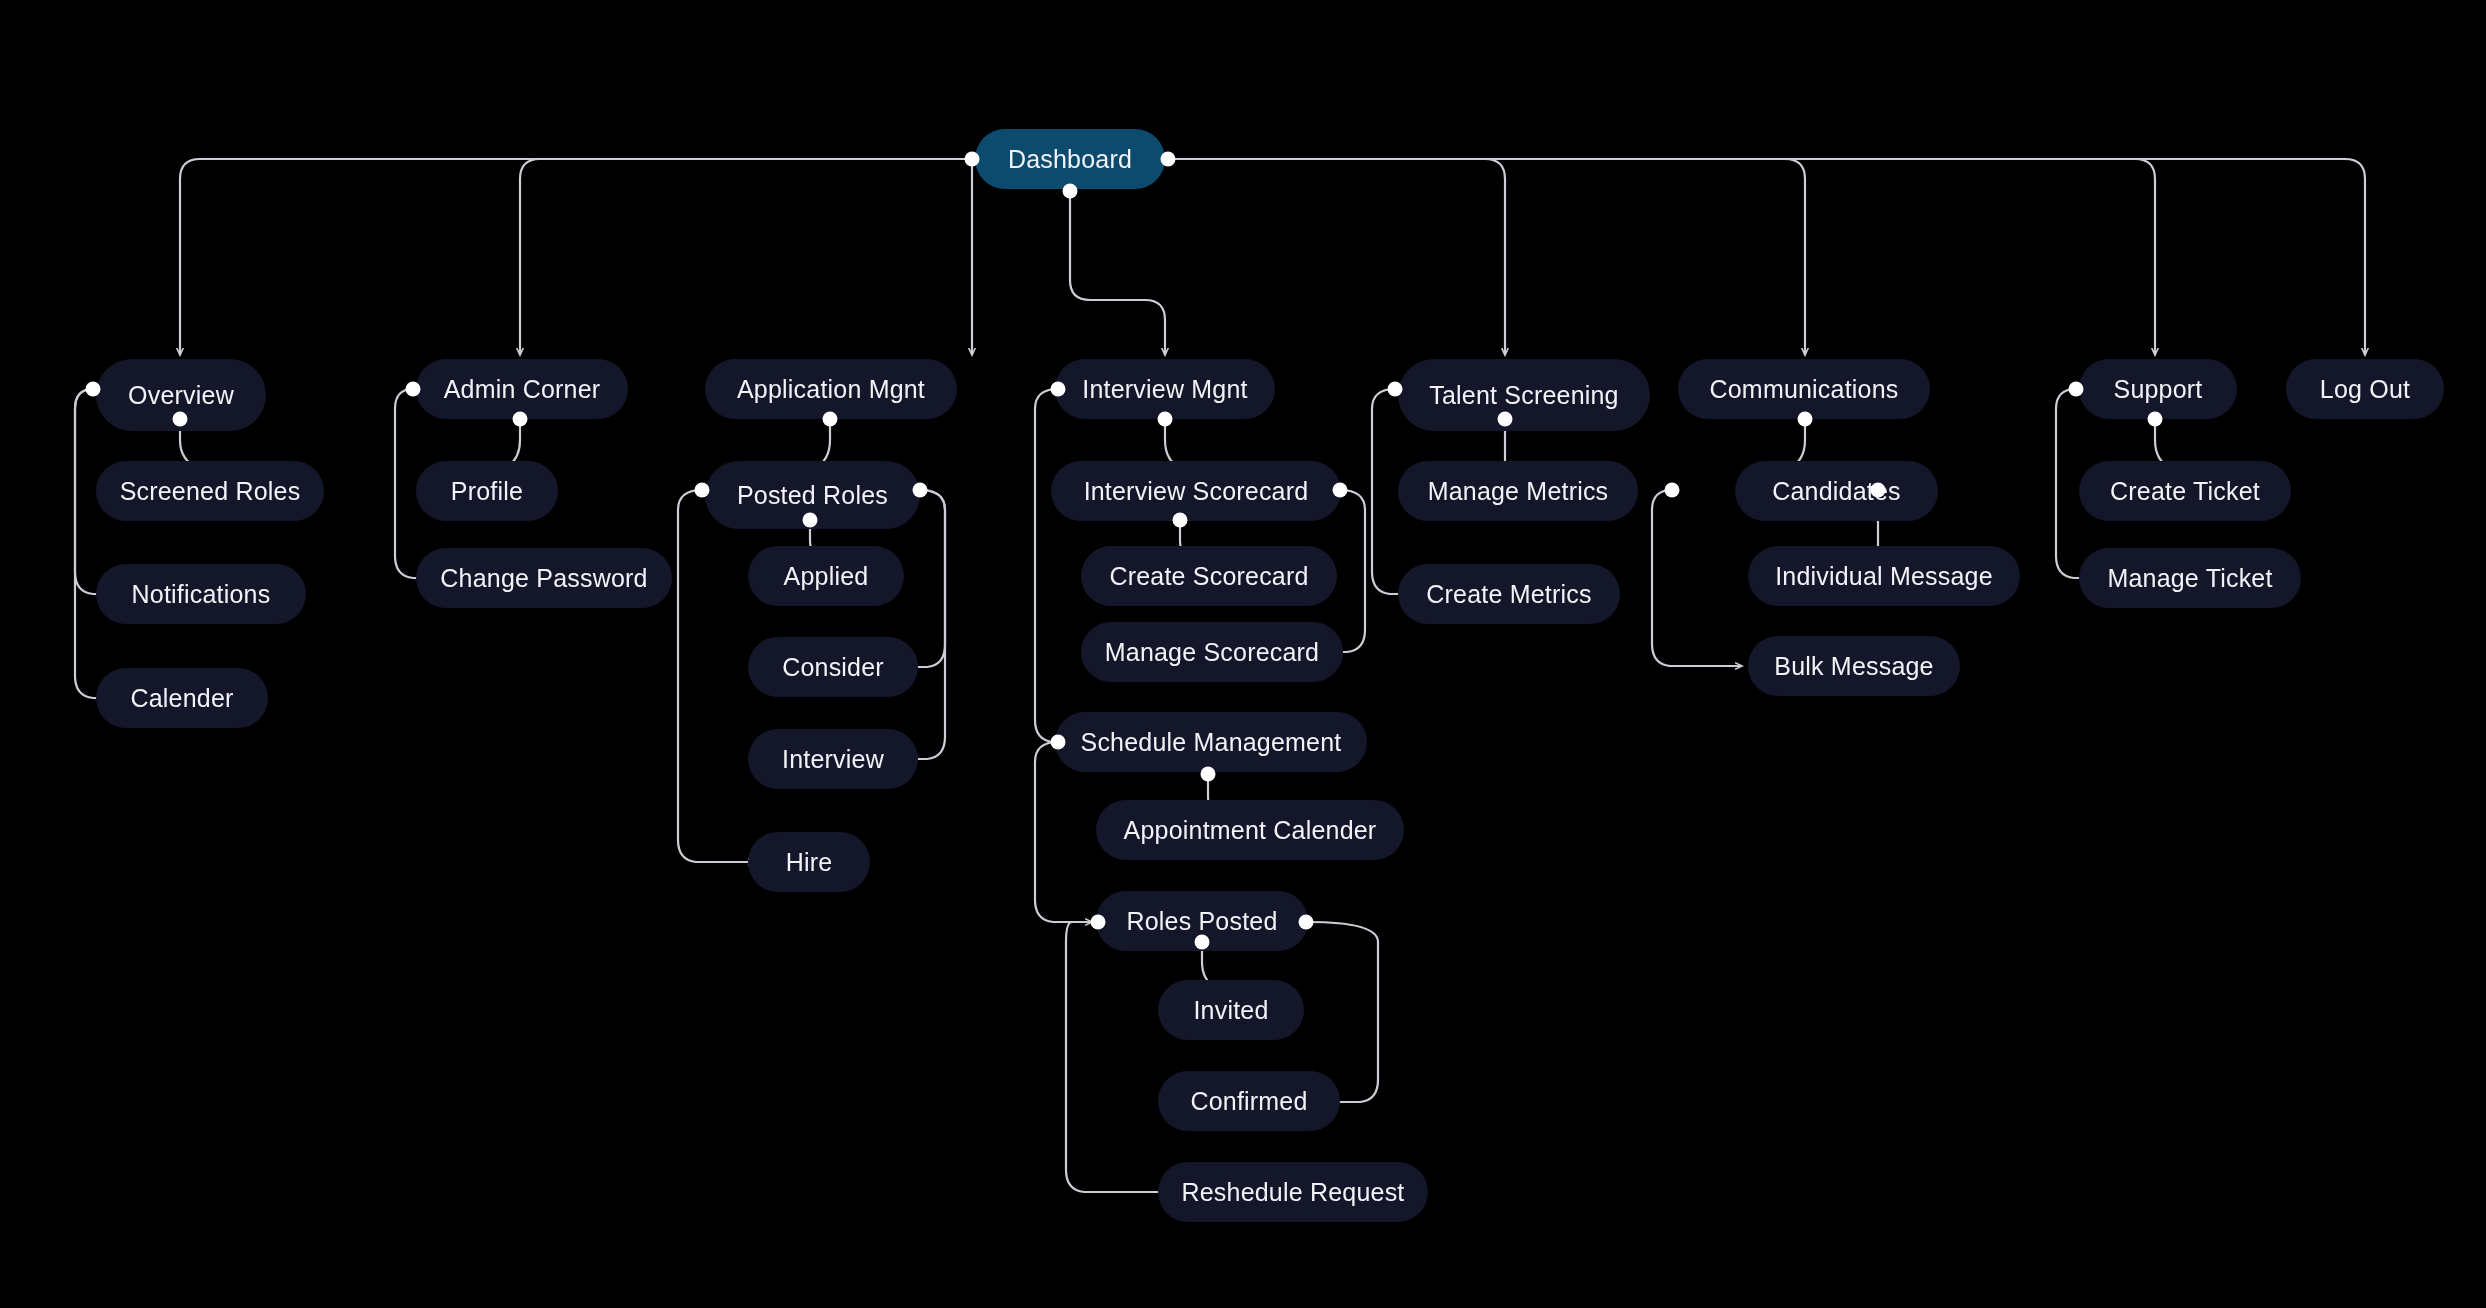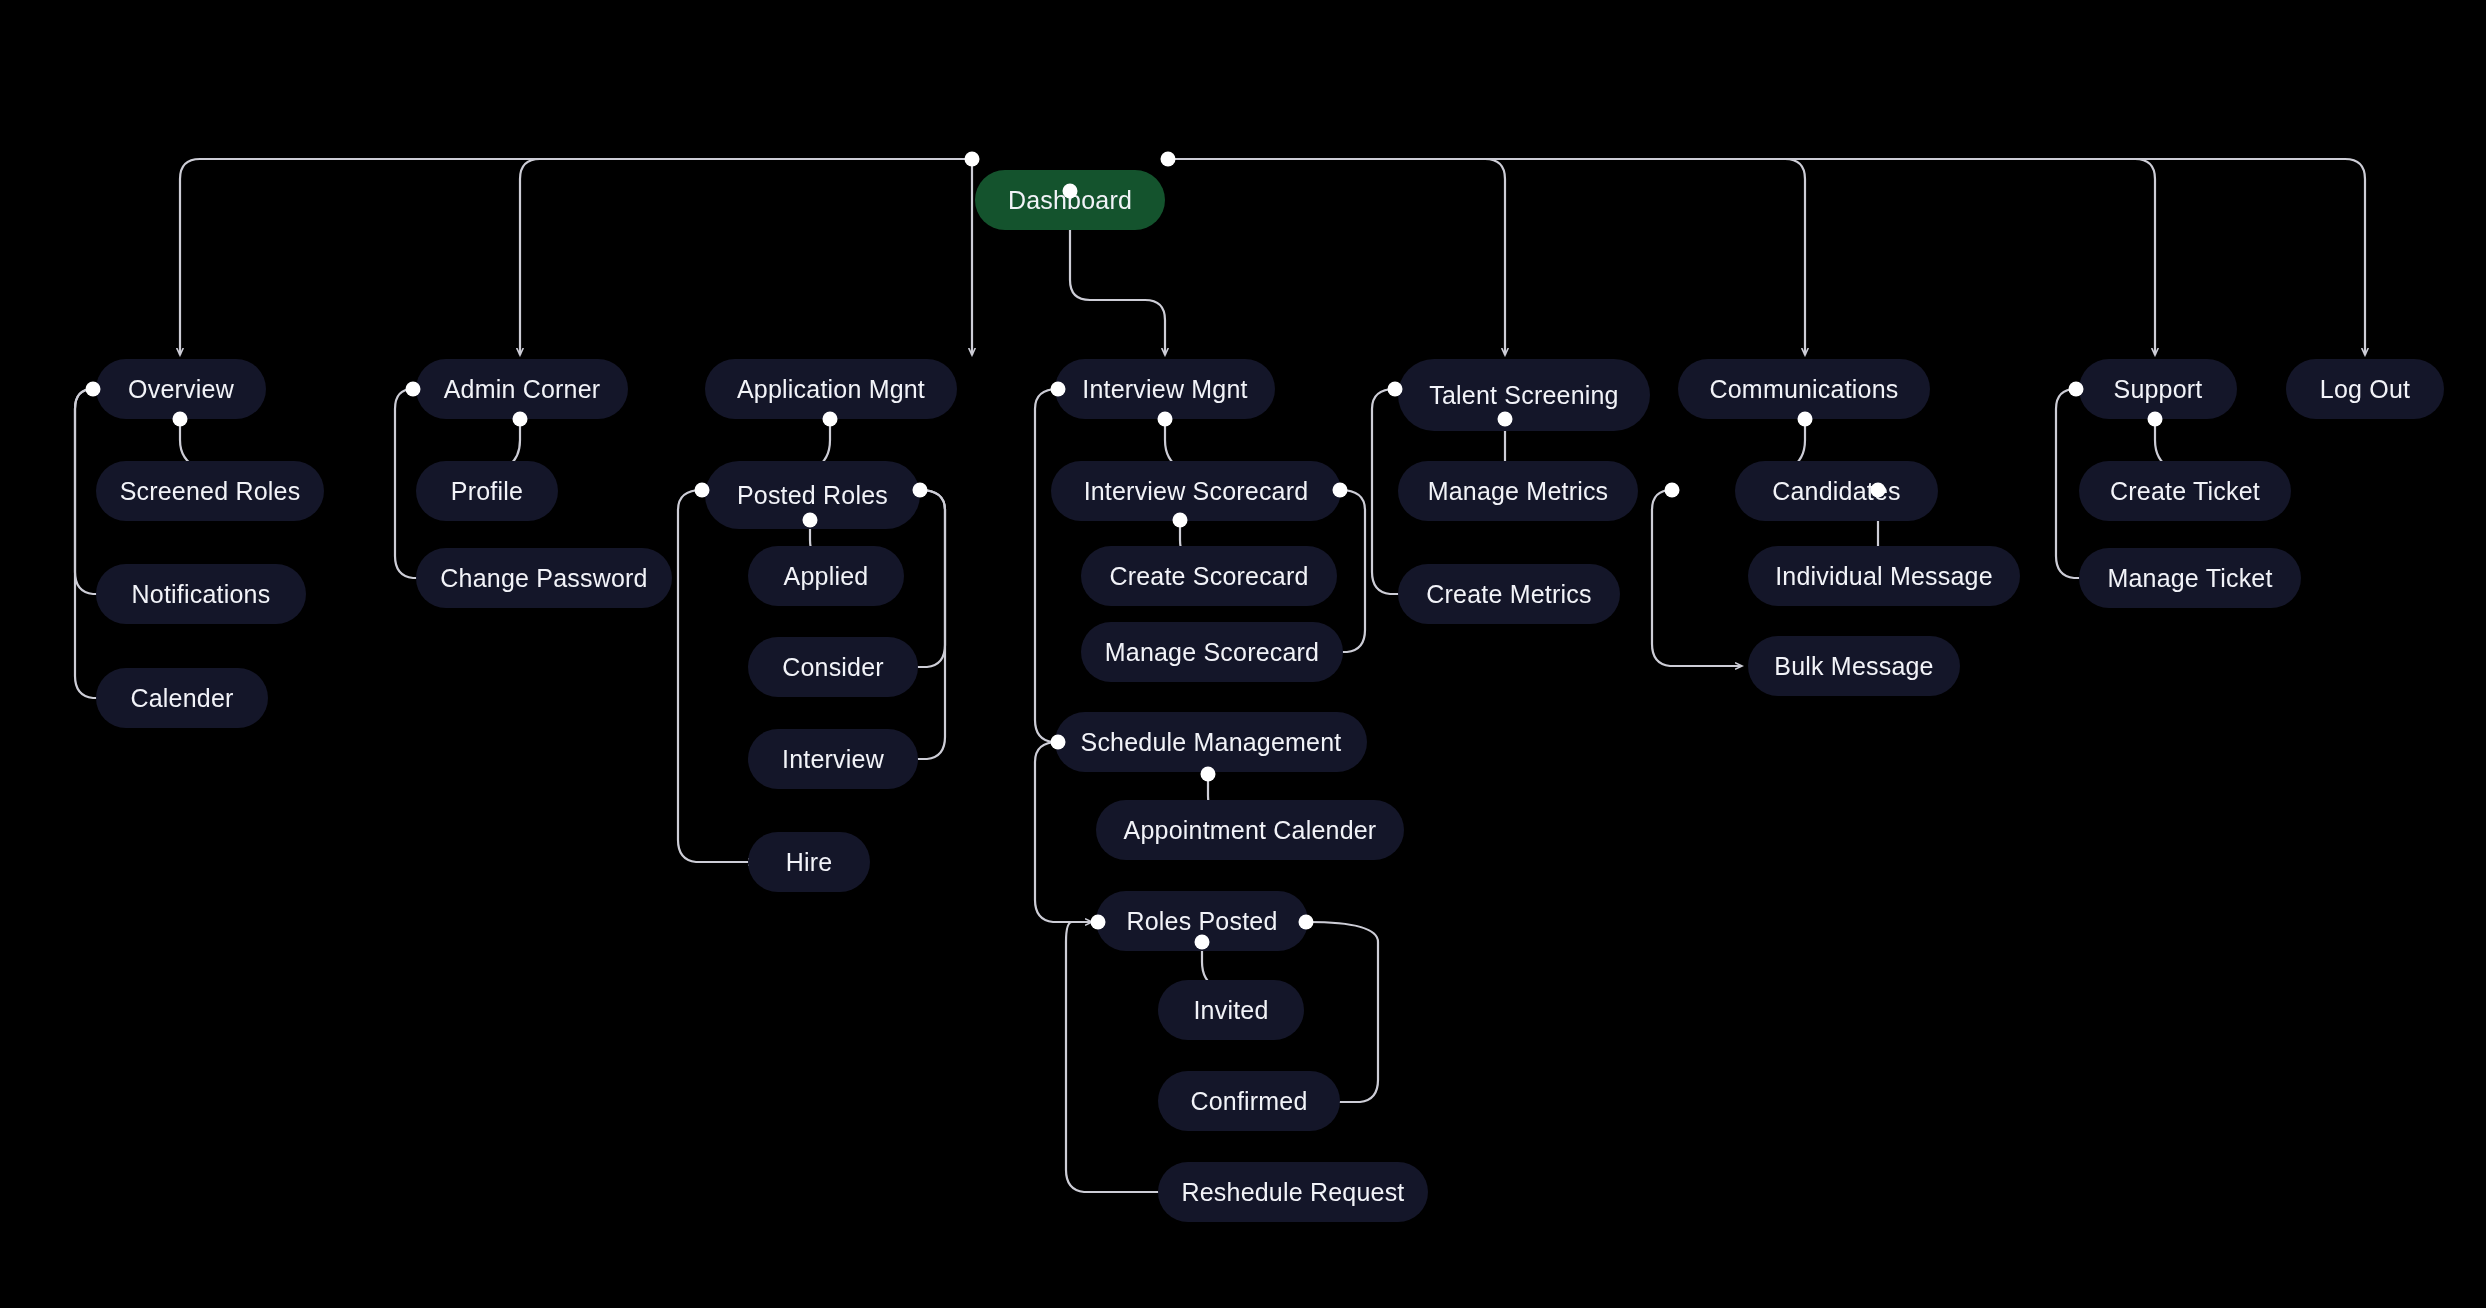--- a/index.html
+++ b/index.html
@@ -4,21 +4,21 @@
 <style>
   html,body{margin:0;padding:0;background:#000;}
   body{width:2486px;height:1308px;overflow:hidden;
        font-family:"Liberation Sans","DejaVu Sans",sans-serif;}
   #stage{position:relative;width:2486px;height:1308px;background:#000;}
   svg.edges{position:absolute;left:0;top:0;width:2486px;height:1308px;pointer-events:none;}
   .node{position:absolute;display:flex;align-items:center;justify-content:center;
         background:#141629;border-radius:999px;color:#f2f3f8;
         font-size:25px;letter-spacing:.2px;white-space:nowrap;
         box-sizing:border-box;}
-  .node.root{background:#14532d;margin-top:41px;}
+  .node.root{background:#0c4a6e;}
   .dot{position:absolute;width:15px;height:15px;border-radius:50%;
        background:#ffffff;transform:translate(-50%,-50%);}
 </style>
 </head>
 <body>
 
 <div id="stage">
 
   <svg class="edges" viewBox="0 0 2486 1308" preserveAspectRatio="none">
     <defs>
@@ -98,21 +98,21 @@
     </g>
   </svg>
 
   <div class="node root" style="left:975px;top:129px;width:190px;height:60px;">
     <span>Dashboard</span>
   </div>
   <div class="dot" style="left:972px;top:159px;"></div>
   <div class="dot" style="left:1168px;top:159px;"></div>
   <div class="dot" style="left:1070px;top:191px;"></div>
 
-  <div class="node" style="left:96px;top:359px;width:170px;height:60px;">
+  <div class="node" style="left:96px;top:359px;width:170px;height:72px;">
     <span>Overview</span>
   </div>
   <div class="dot" style="left:93px;top:389px;"></div>
   <div class="dot" style="left:180px;top:419px;"></div>
 
   <div class="node" style="left:96px;top:461px;width:228px;height:60px;">
     <span>Screened Roles</span>
   </div>
 
   <div class="node" style="left:96px;top:564px;width:210px;height:60px;">

